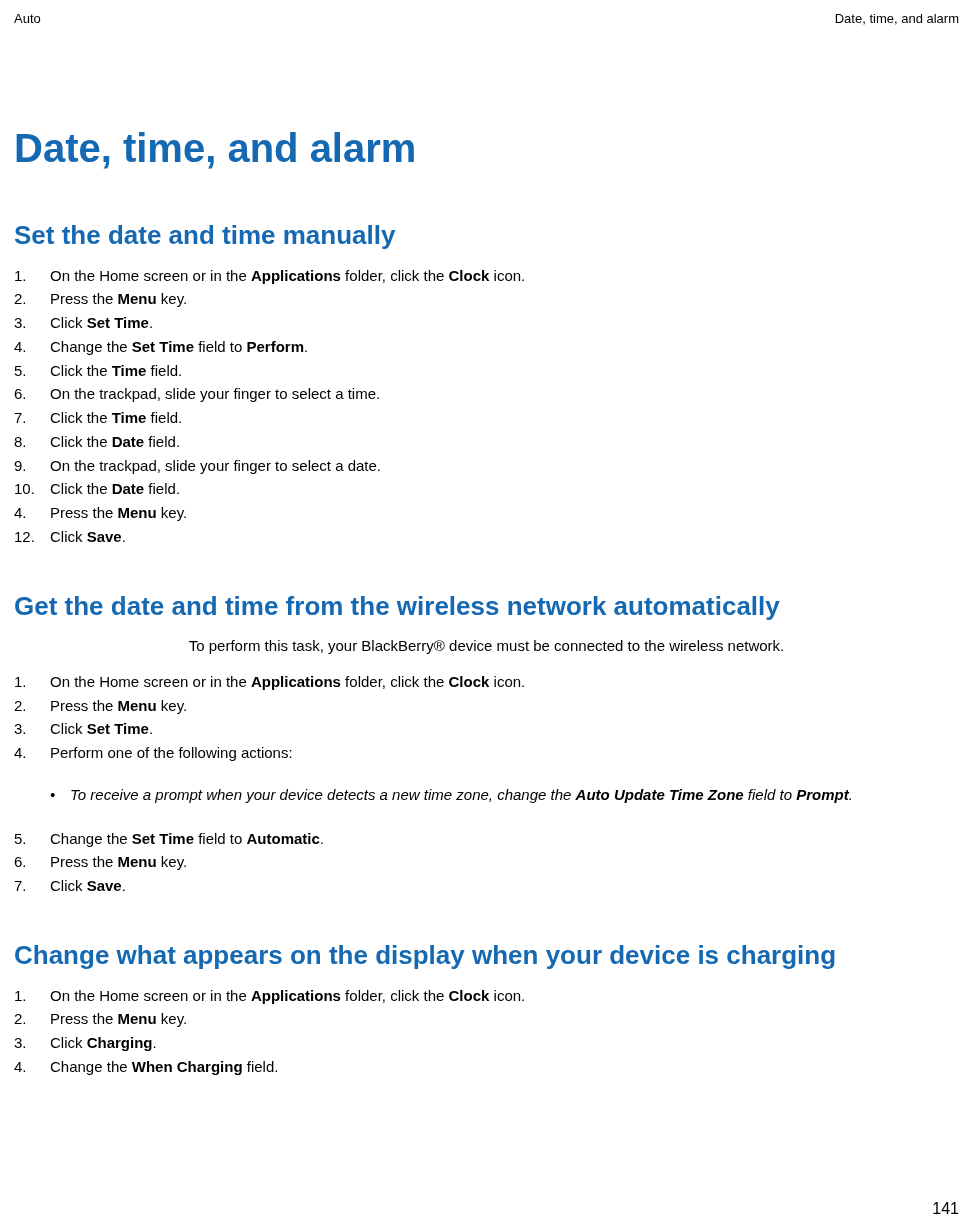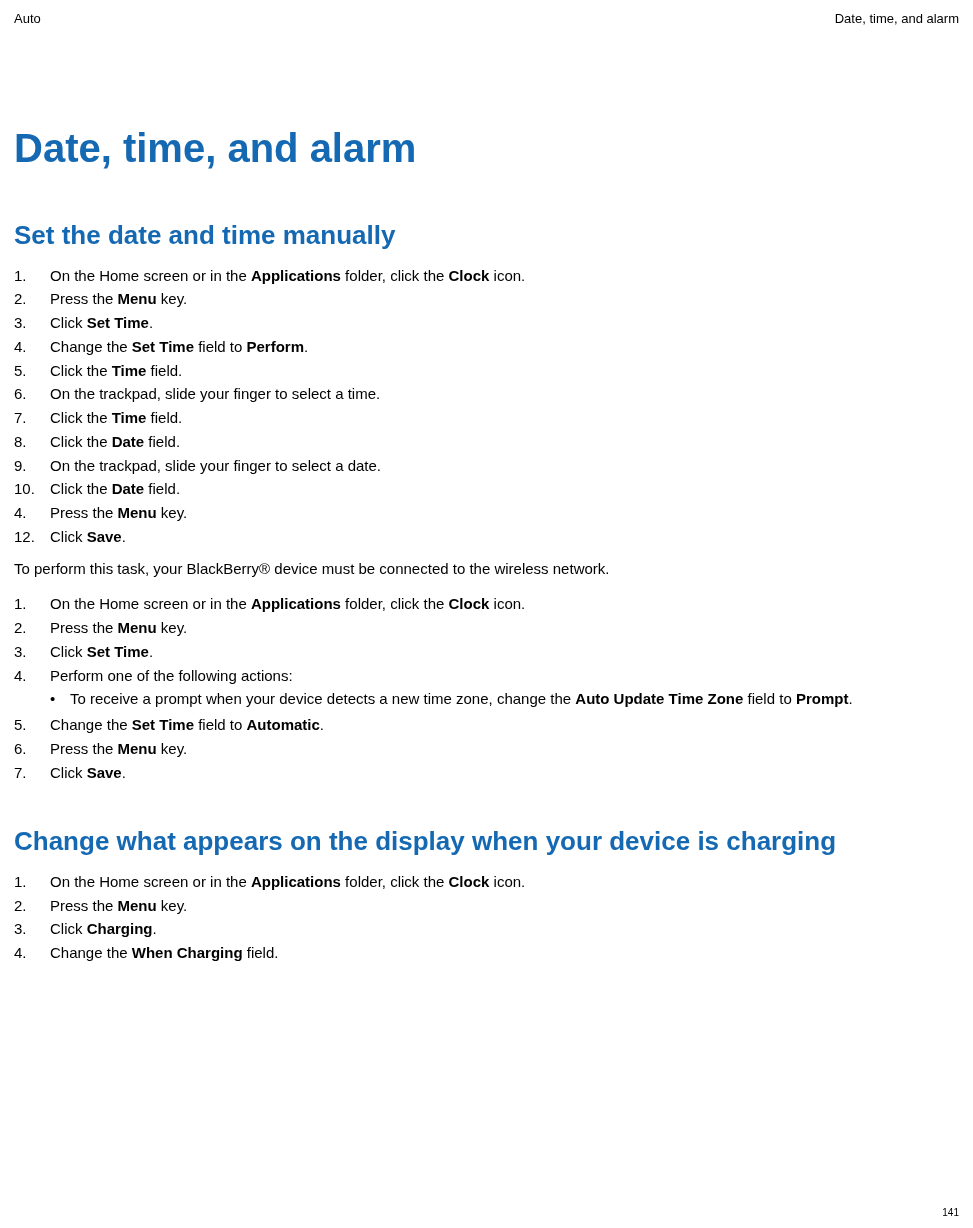--- a/index.html
+++ b/index.html
@@ -33,20 +33,21 @@
     margin: 0 0 40px 0;
   }
   .section-head {
     color: #1569b2;
     font-size: 26px;
     font-weight: 700;
     margin: 40px 0 10px 0;
   }
   .lead {
     margin: 8px 0 14px 0;
+    text-align: center;
   }
   ol.numlist {
     list-style: none;
     padding: 0;
     margin: 0 0 10px 0;
   }
   ol.numlist > li {
     display: flex;
     margin: 2px 0;
   }
@@ -57,33 +58,34 @@
   ol.numlist > li > .body {
     flex: 1;
   }
   ul.bullets {
     list-style: none;
     padding: 0;
     margin: 2px 0 2px 0;
   }
   ul.bullets > li {
     display: flex;
-    margin: 2px 0;
+    margin: 20px 0;
+    font-style: italic;
   }
   ul.bullets > li::before {
     content: "•";
     width: 20px;
     flex: 0 0 20px;
   }
   b { font-weight: 700; }
   .page-number {
     position: absolute;
     bottom: 8px;
     right: 14px;
-    font-size: 10px;
+    font-size: 16px;
   }
 </style>
 </head>
 <body>
 
 <div class="page">
 
   <div class="header">
     <span>Auto</span>
     <span>Date, time, and alarm</span>
@@ -136,20 +138,21 @@
       <li>
         <span class="num">4.</span>
         <span class="body">Press the <b>Menu</b> key.</span>
       </li>
       <li>
         <span class="num">12.</span>
         <span class="body">Click <b>Save</b>.</span>
       </li>
     </ol>
 
+  <h2 class="section-head">Get the date and time from the wireless network automatically</h2>
   <p class="lead">To perform this task, your BlackBerry® device must be connected to the wireless network.</p>
   <ol class="numlist">
       <li>
         <span class="num">1.</span>
         <span class="body">On the Home screen or in the <b>Applications</b> folder, click the <b>Clock</b> icon.</span>
       </li>
       <li>
         <span class="num">2.</span>
         <span class="body">Press the <b>Menu</b> key.</span>
       </li>

